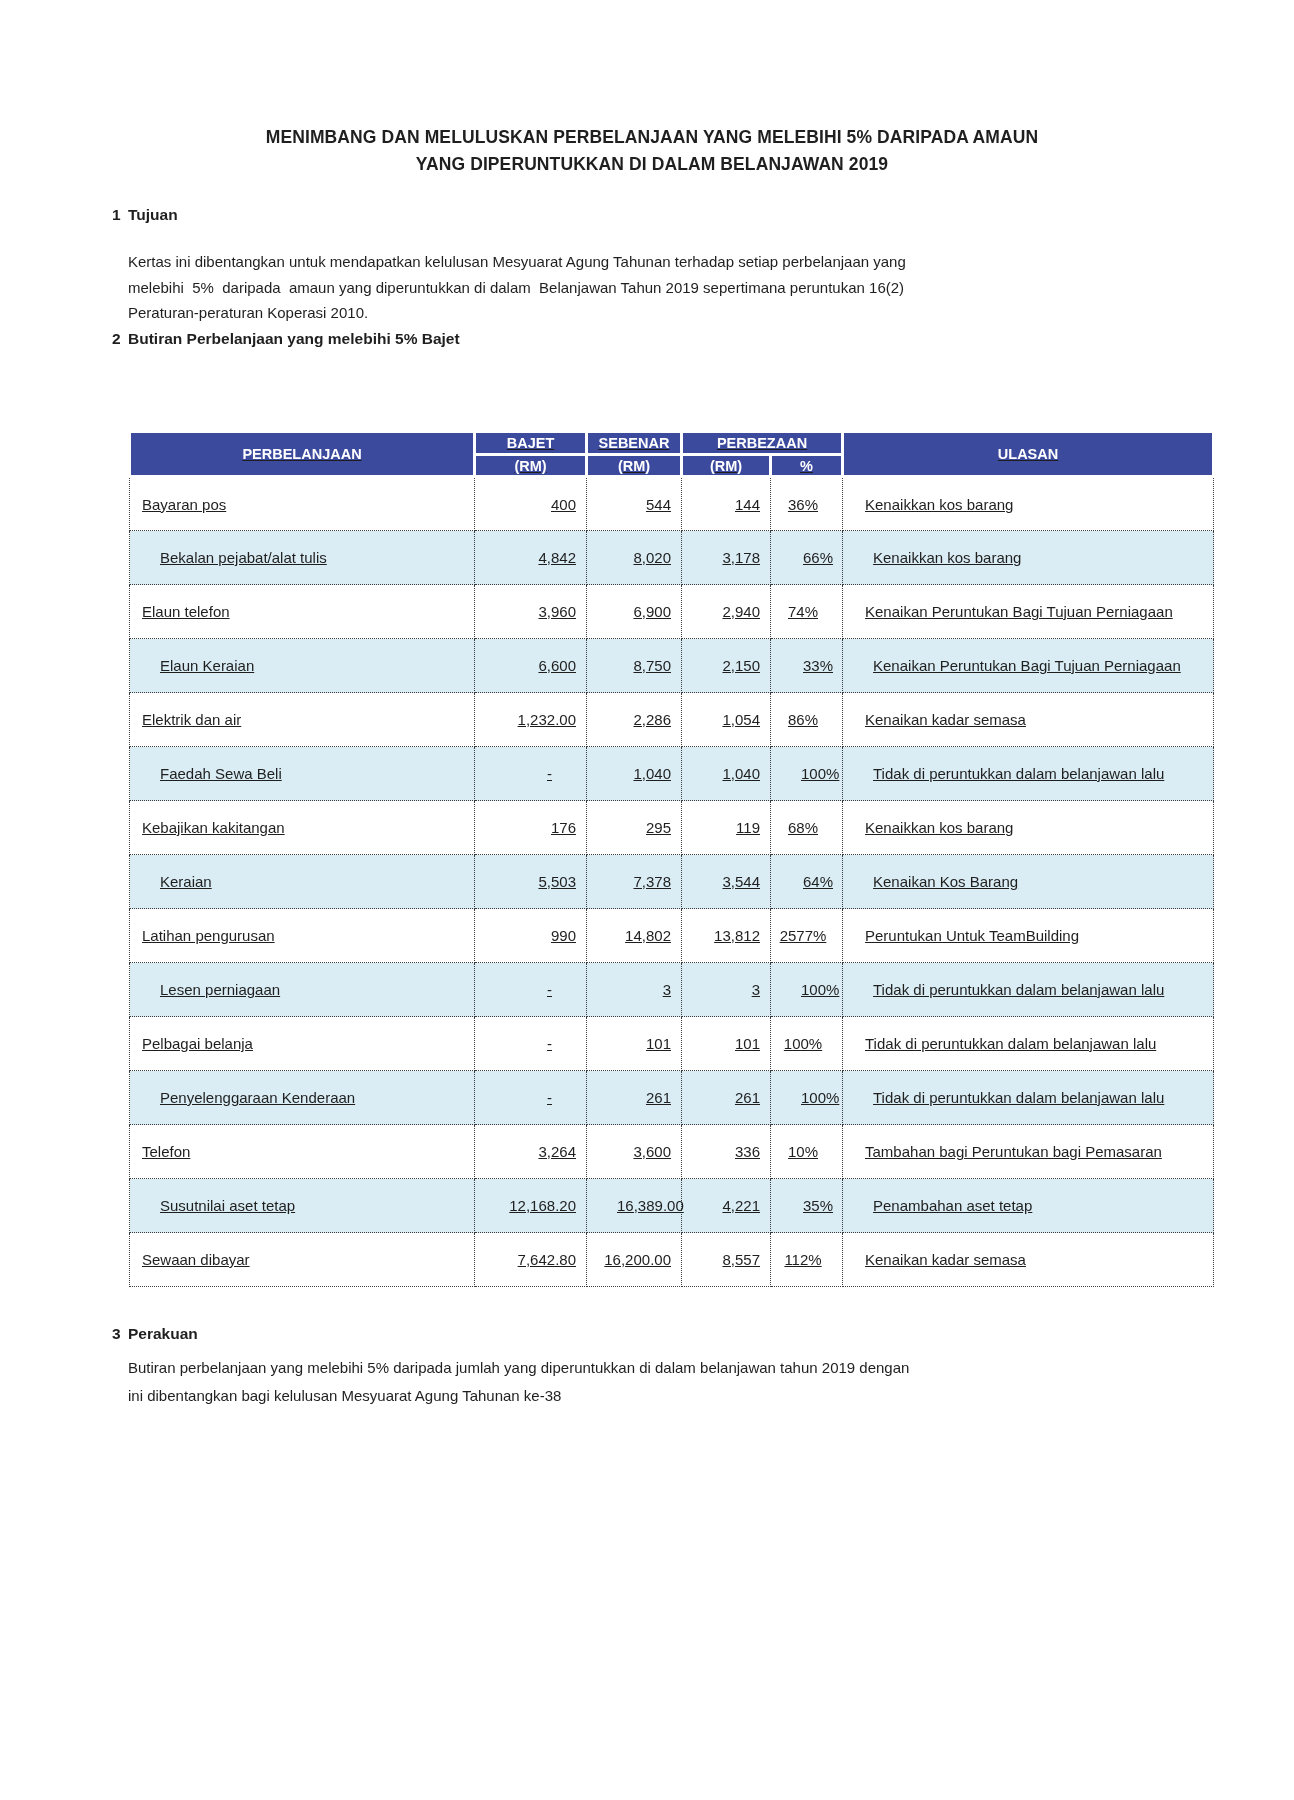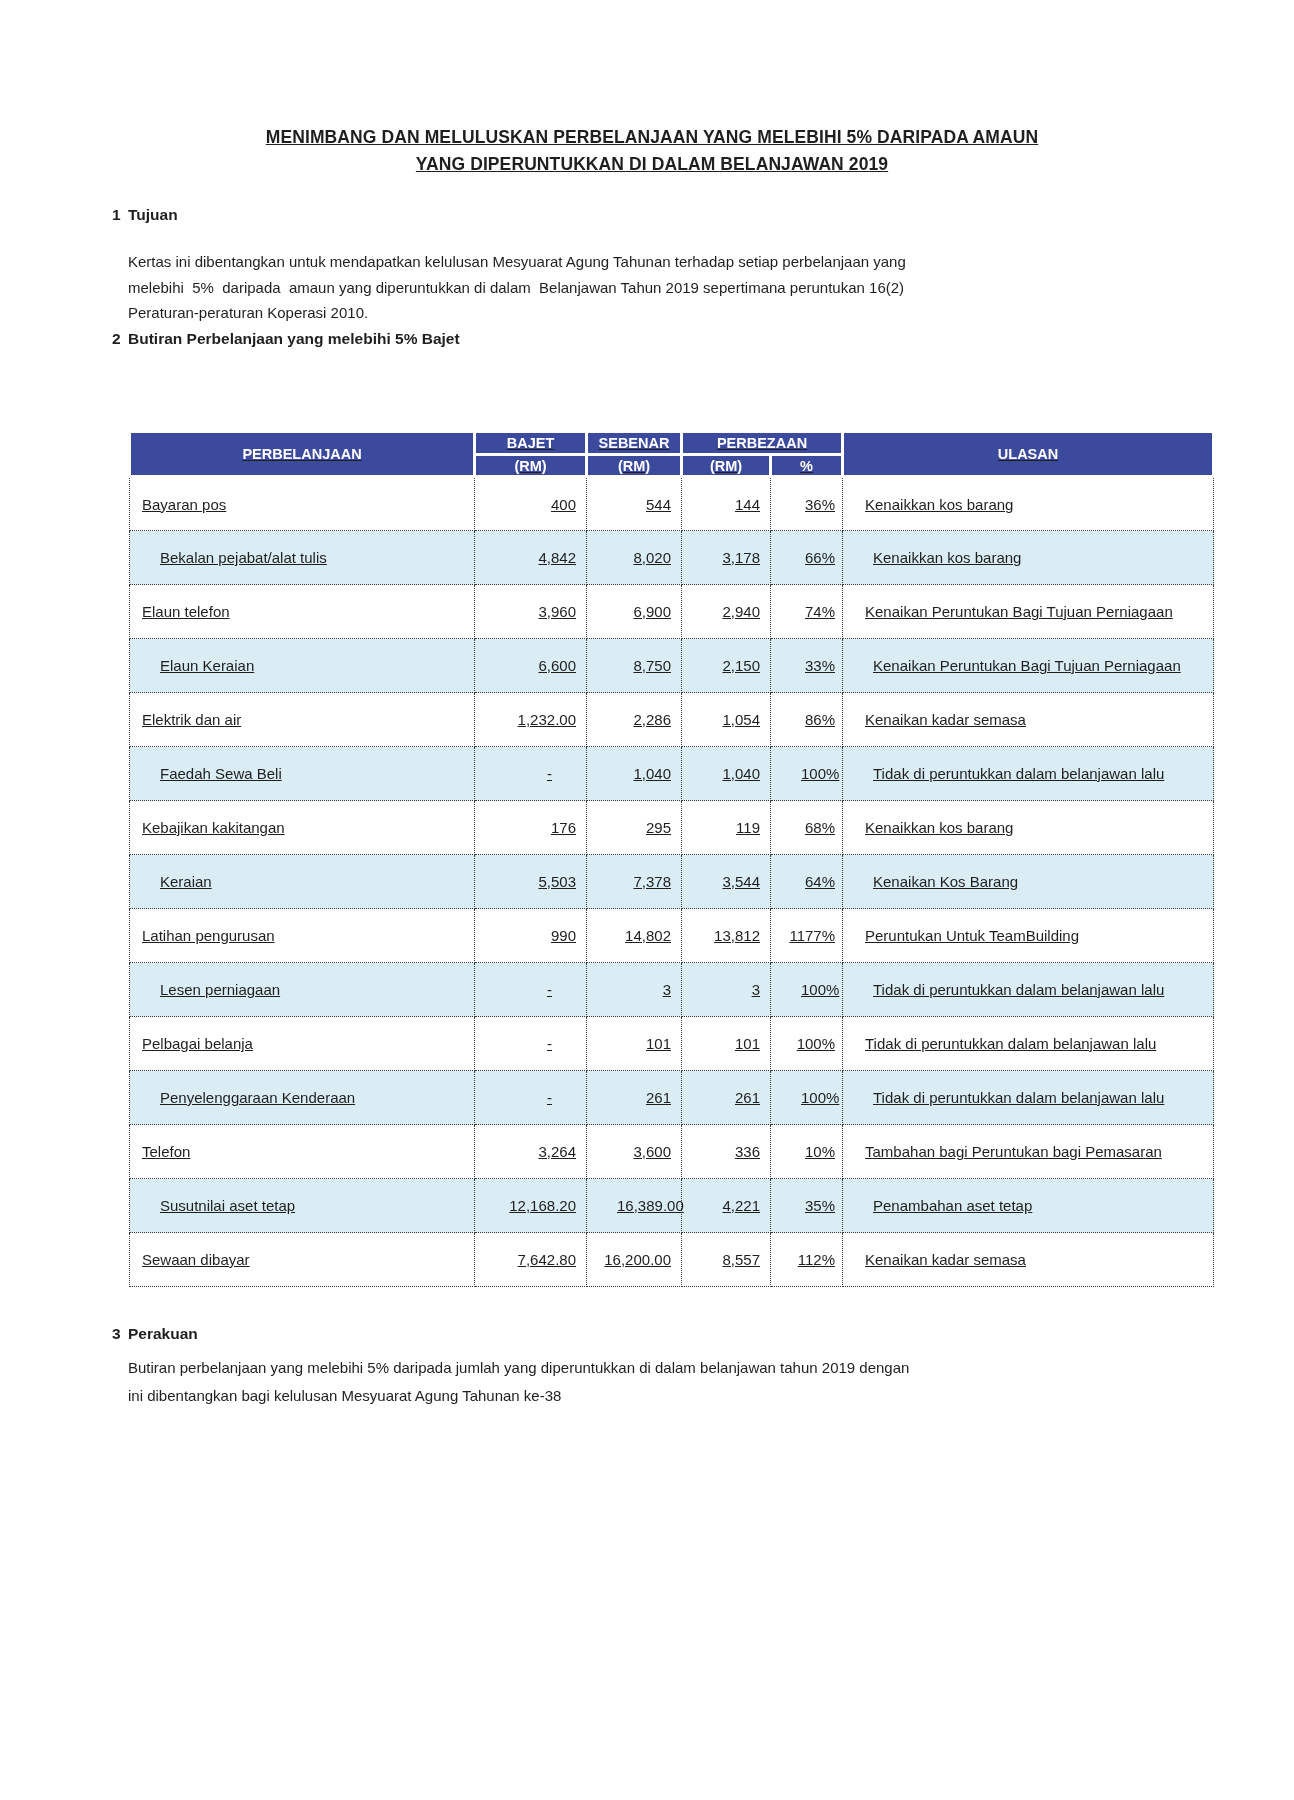--- a/index.html
+++ b/index.html
@@ -19,21 +19,20 @@
     position: absolute;
     left: 110px;
     top: 124px;
     width: 1084px;
     text-align: center;
     font-size: 17.5px;
     font-weight: 700;
     line-height: 27px;
     color: #1f1f1f;
     letter-spacing: 0.1px;
-    text-decoration: underline;
   }
   .section-heading {
     position: absolute;
     left: 112px;
     font-size: 15.5px;
     font-weight: 700;
     color: #1f1f1f;
     display: flex;
   }
   .section-heading .num { width: 16px; }
@@ -76,21 +75,21 @@
   .budget-table tbody td {
     border: 1px dotted #3c3c3c;
     height: 54px;
     color: #1f1f1f;
     background: #ffffff;
     vertical-align: middle;
   }
   .budget-table tbody tr.alt td { background: #DAEDF4; padding-left: 30px; }
   .col-name   { text-align: left;  padding-left: 12px; margin-top: 40px; }
   .col-num    { text-align: right; padding-right: 10px; }
-  .col-pct    { text-align: right; padding-right: 7px; margin-top: 36px; }
+  .col-pct    { text-align: center; padding-right: 7px; margin-top: 36px; }
   .col-ulasan { text-align: left;  padding-left: 22px; }
   .dash       { padding-right: 34px; }
 </style>
 </head>
 <body>
 
 <div class="page">
 
   <div class="doc-title" style="white-space: pre-wrap;">MENIMBANG DAN MELULUSKAN PERBELANJAAN YANG MELEBIHI 5% DARIPADA AMAUN
 YANG DIPERUNTUKKAN DI DALAM BELANJAWAN 2019</div>
@@ -195,21 +194,21 @@
           <td class="col-num">7,378</td>
           <td class="col-num">3,544</td>
           <td class="col-pct">64%</td>
           <td class="col-ulasan">Kenaikan Kos Barang</td>
         </tr>
         <tr>
           <td class="col-name">Latihan pengurusan</td>
           <td class="col-num">990</td>
           <td class="col-num">14,802</td>
           <td class="col-num">13,812</td>
-          <td class="col-pct">1177%</td>
+          <td class="col-pct">2577%</td>
           <td class="col-ulasan">Peruntukan Untuk TeamBuilding</td>
         </tr>
         <tr class="alt">
           <td class="col-name">Lesen perniagaan</td>
           <td class="col-num dash">-</td>
           <td class="col-num">3</td>
           <td class="col-num">3</td>
           <td class="col-pct">100%</td>
           <td class="col-ulasan">Tidak di peruntukkan dalam belanjawan lalu</td>
         </tr>

